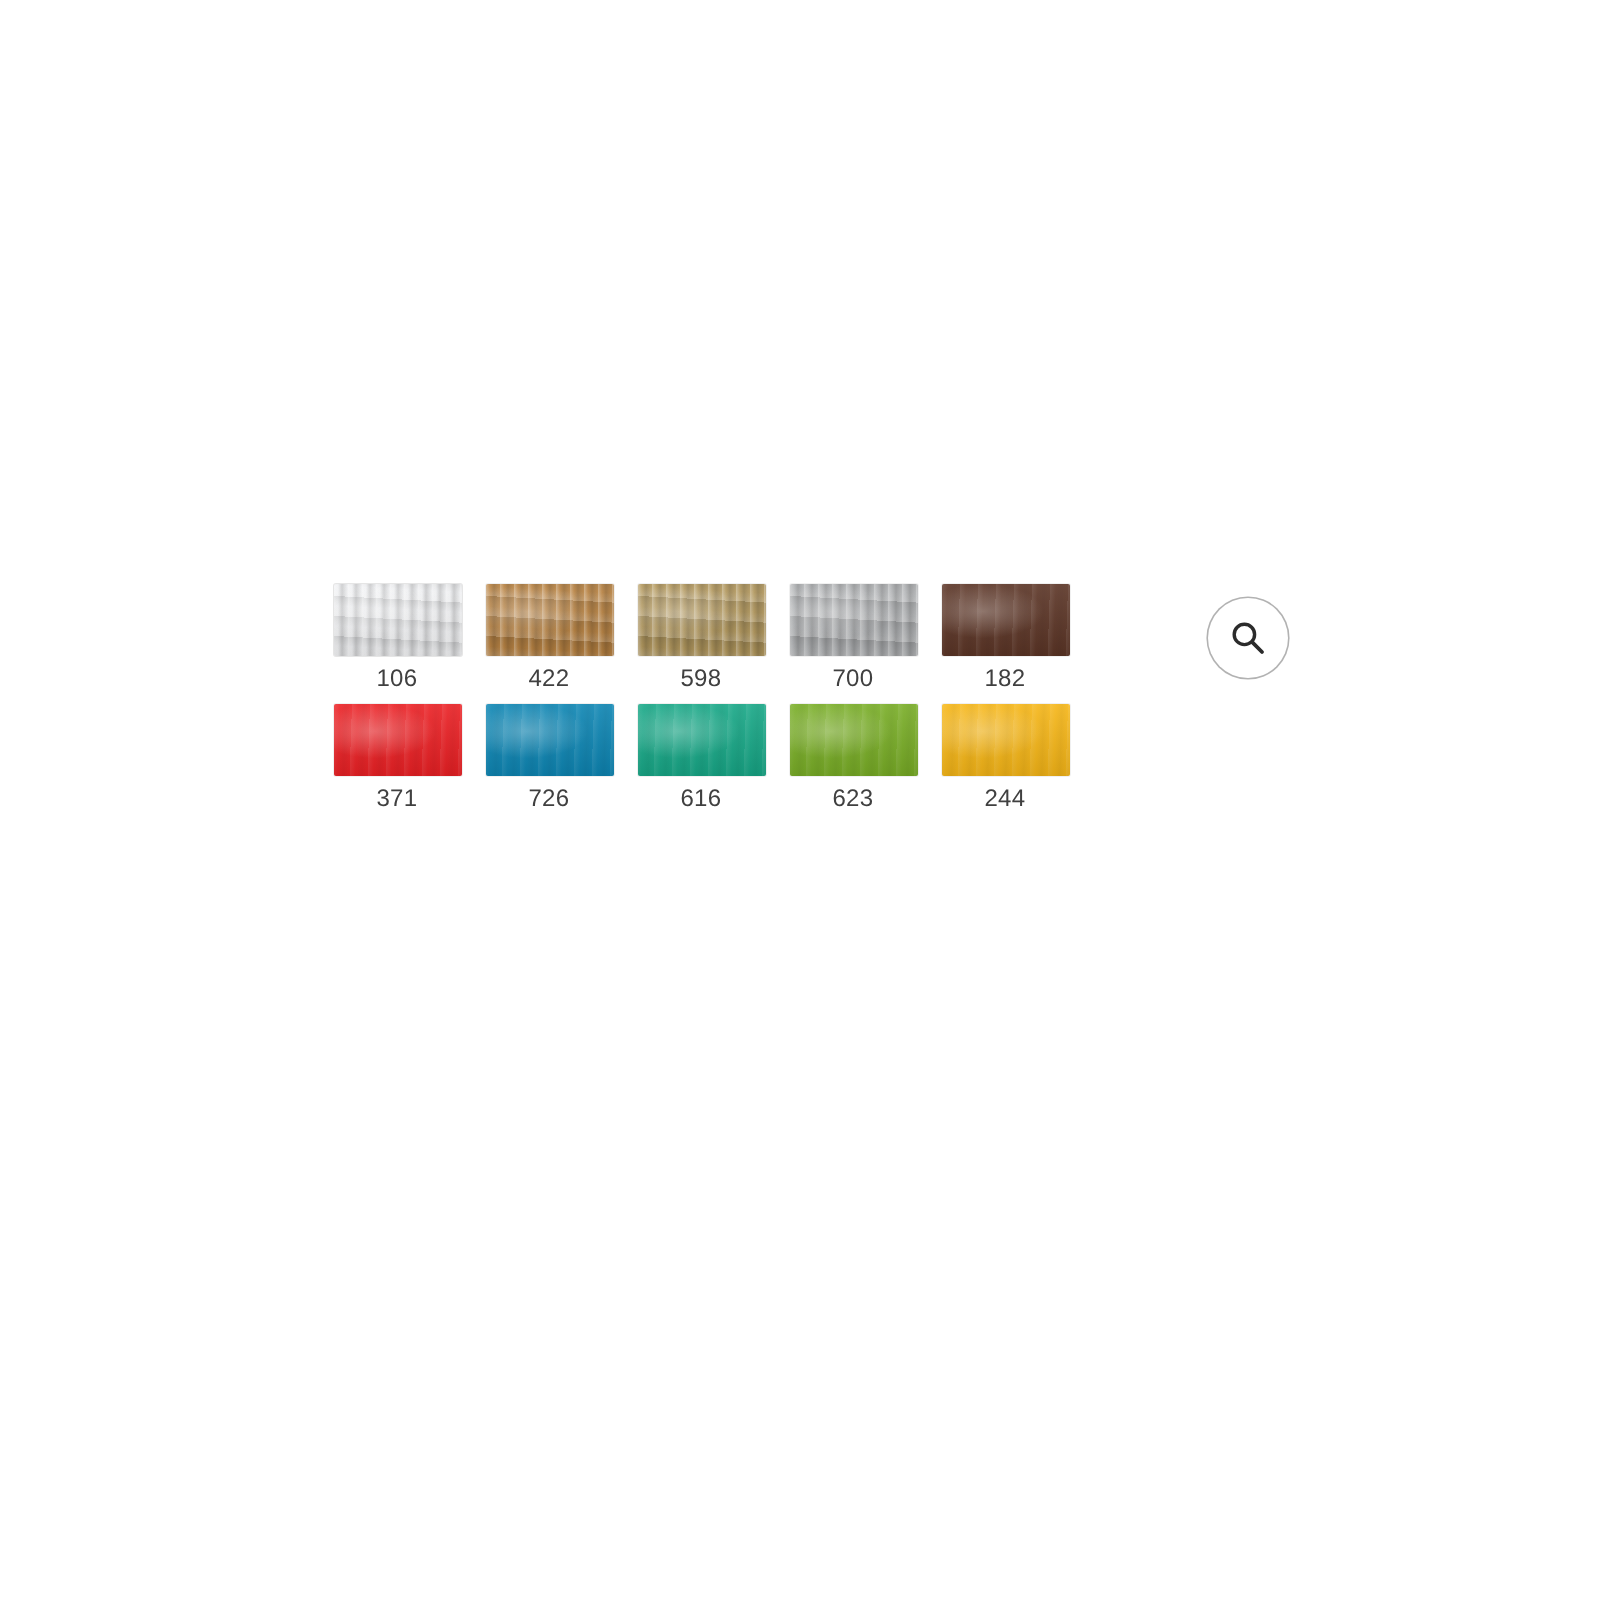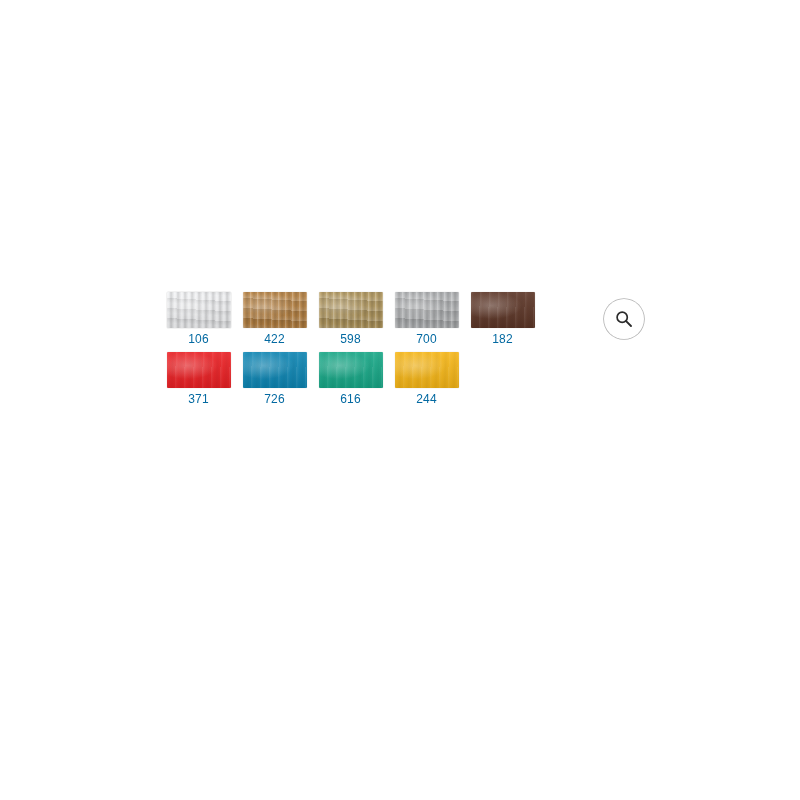--- a/index.html
+++ b/index.html
@@ -113,21 +113,21 @@
   }
 
   .swatch-chip.pale {
     box-shadow: 0 0 0 0.5px rgba(0,0,0,0.10);
   }
 
   .swatch-label {
     margin-top: 4px;
     font-size: 12px;
     line-height: 14px;
-    color: #0369a1;
+    color: #404040;
     letter-spacing: 0.2px;
     font-family: "Liberation Sans", sans-serif;
     user-select: none;
   }
 
   
   #zoom-badge {
     position: absolute;
     left: 604px;
     top: 299px;
@@ -181,20 +181,24 @@
           <div class="swatch-chip" style="background-color: rgb(236, 32, 36);"></div>
           <div class="swatch-label">371</div>
         </div>
         <div class="swatch-cell">
           <div class="swatch-chip" style="background-color: rgb(13, 134, 180);"></div>
           <div class="swatch-label">726</div>
         </div>
         <div class="swatch-cell">
           <div class="swatch-chip" style="background-color: rgb(23, 168, 135);"></div>
           <div class="swatch-label">616</div>
+        </div>
+        <div class="swatch-cell">
+          <div class="swatch-chip" style="background-color: rgb(121, 174, 38);"></div>
+          <div class="swatch-label">623</div>
         </div>
         <div class="swatch-cell">
           <div class="swatch-chip" style="background-color: rgb(247, 183, 23);"></div>
           <div class="swatch-label">244</div>
         </div>
       </div>
 
     </div>
   </div>
 

